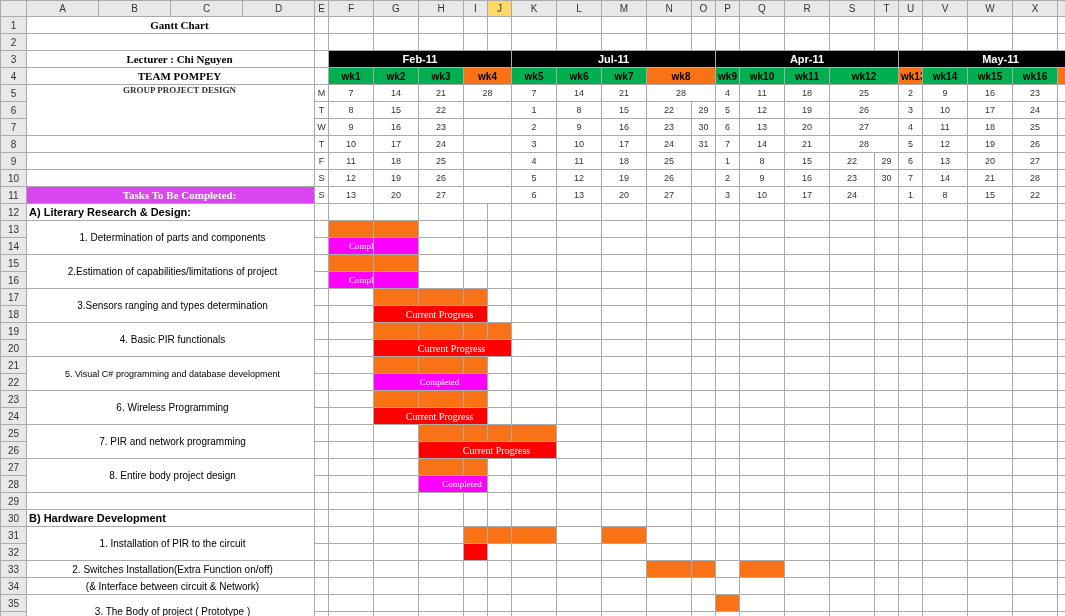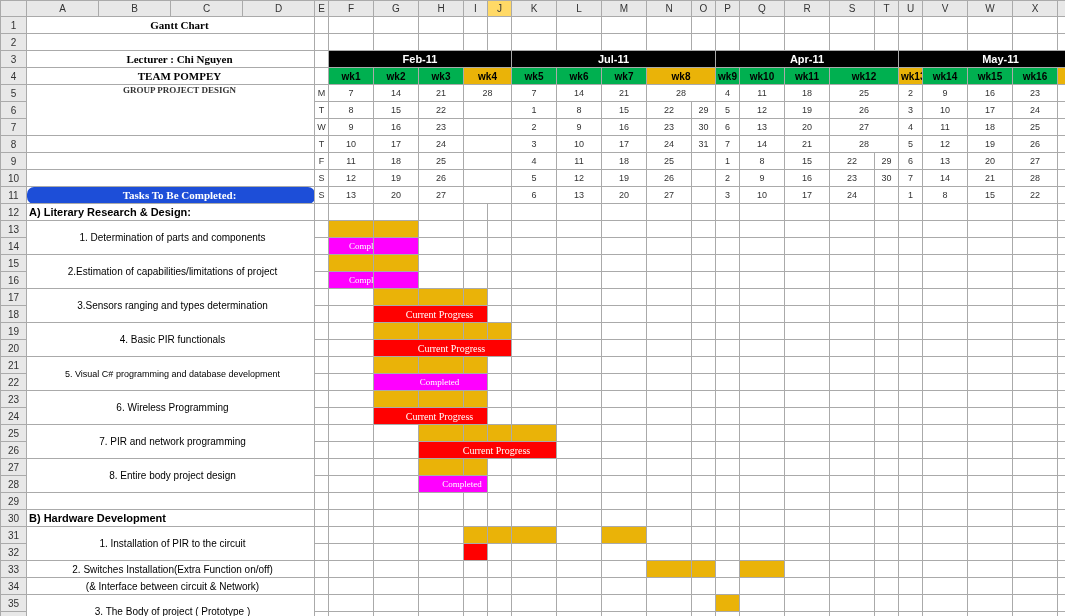--- a/index.html
+++ b/index.html
@@ -7,22 +7,22 @@
   .sheet { background: white; width: 1065px; }
   table { border-collapse: collapse; table-layout: fixed; width: 1065px; }
   td, th { border: 1px solid #aaa; height: 17px; padding: 0 2px; overflow: hidden; white-space: nowrap; font-size: 11px; text-align: center; position: relative; }
   .col-hdr { background: #e8e8e8; font-weight: normal; font-size: 10px; color: #333; height: 16px; }
   .col-hdr.sel { background: #ffd966; }
   .row-hdr { background: #e8e8e8; font-weight: normal; font-size: 10px; color: #333; width: 26px; text-align: center; }
   .left { text-align: center; padding-left: 20px; font-family: Liberation Serif, serif; }
   .bold { font-weight: bold; }
   .black { background: #000; color: #fff; }
   .green { background: #00b050; color: #000; }
-  .green2 { background: #1d4ed8; color: #fff; border-radius: 7px; }
-  .yellow { background: #eab308; margin-left: 28px; }
+  .green2 { background: #d946ef; color: #fff; }
+  .yellow { background: #f97316; margin-left: 28px; }
   .magenta { background: #ff00ff; color: #fff; font-size: 9px; }
   .red { background: #ff0000; color: #fff; font-size: 10px; }
   .section { font-weight: bold; text-align: left; }
   .task { text-align: center; padding-left: 6px; font-size: 10px; }
   .tiny { font-size: 9px; color: #333; }
   .day-letter { font-size: 9px; color: #333; text-align: center; }
   .wk-hdr { font-weight: bold; font-size: 10px; }
 </style>
 </head>
 <body>

